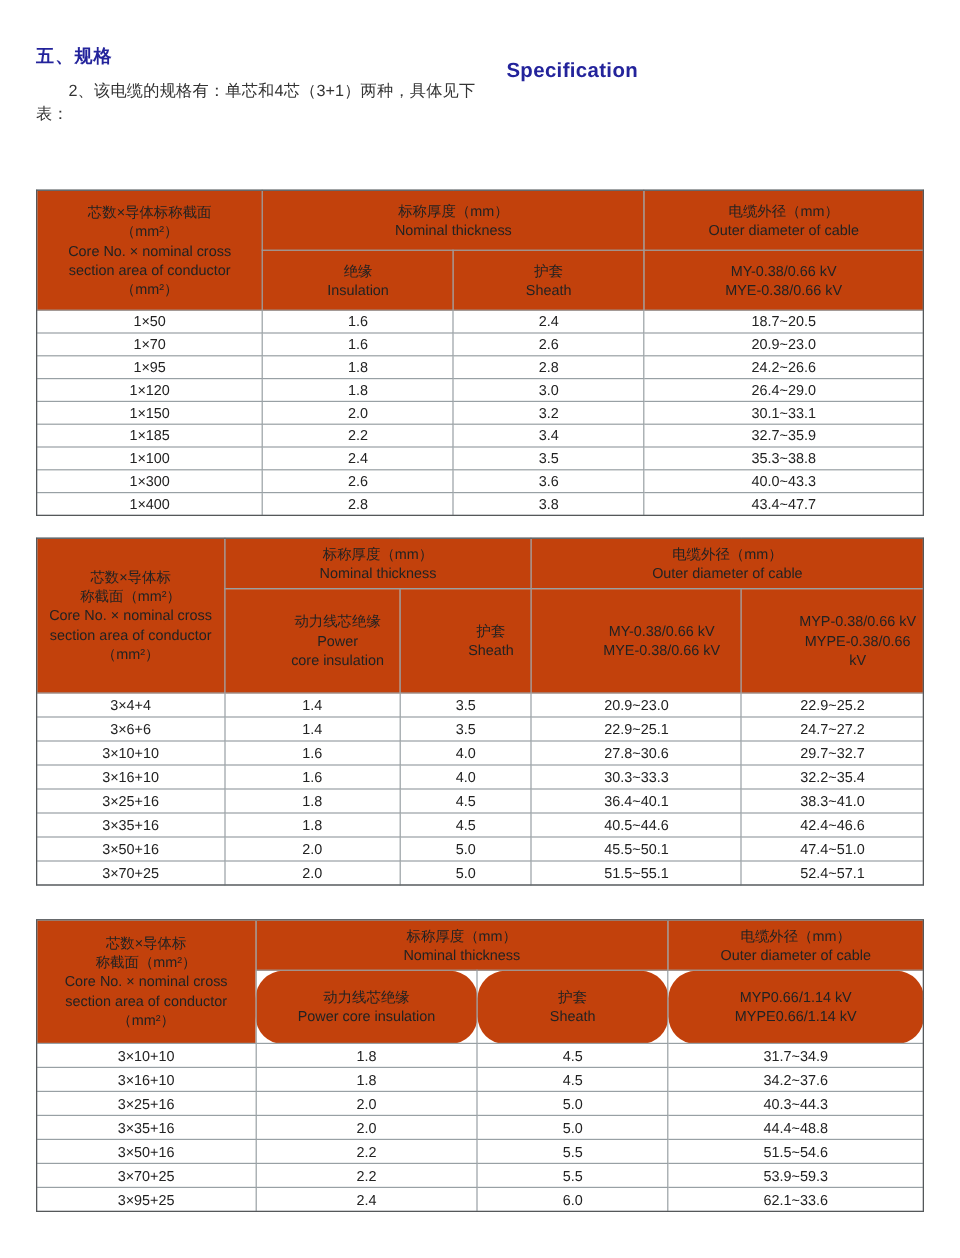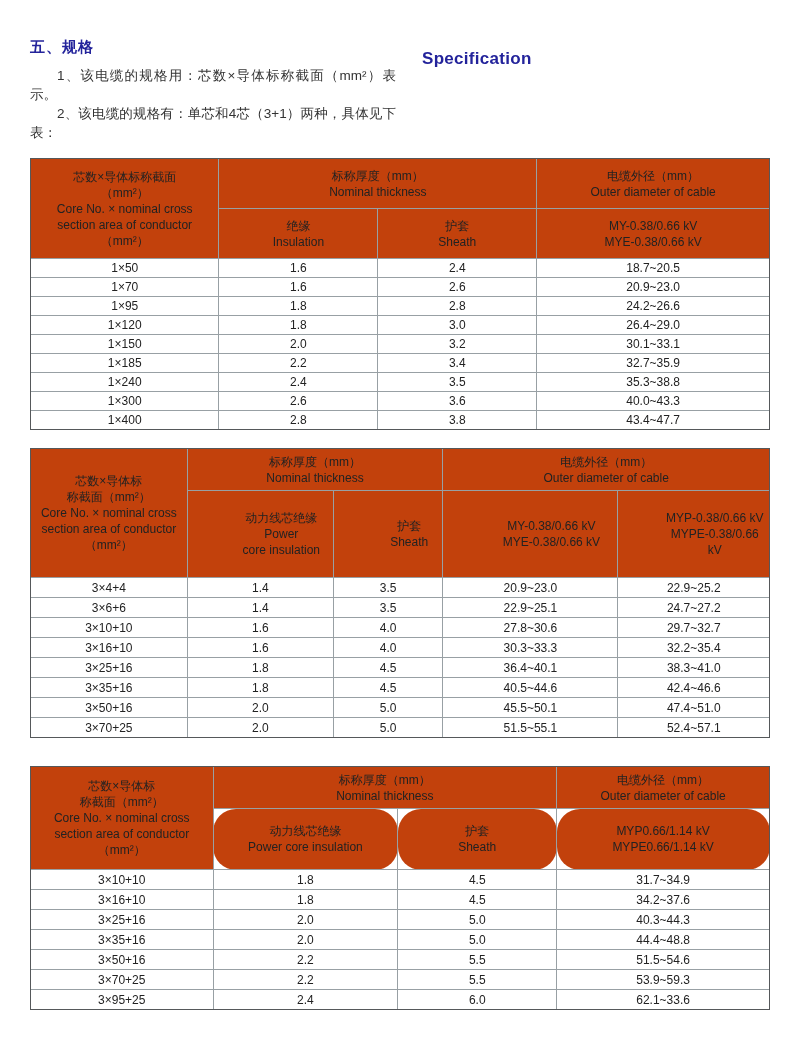--- a/index.html
+++ b/index.html
@@ -75,21 +75,20 @@
   .t3 tbody td { height: 19px; }
 </style>
 </head>
 <body>
 
 <div class="page">
 
   <div class="intro">
     <div class="intro-left">
       <div class="title-zh">五、规格</div>
-      <p class="para-zh">1、该电缆的规格用：芯数×导体标称截面（mm²）表示。</p>
       <p class="para-zh">2、该电缆的规格有：单芯和4芯（3+1）两种，具体见下表：</p>
     </div>
     <div class="intro-right">
       <div class="title-en">Specification</div>
     </div>
   </div>
 
   <table class="spec t1">
     <colgroup>
       <col style="width:25.5%">
@@ -149,21 +148,21 @@
           <td>3.2</td>
           <td>30.1~33.1</td>
         </tr>
         <tr>
           <td>1×185</td>
           <td>2.2</td>
           <td>3.4</td>
           <td>32.7~35.9</td>
         </tr>
         <tr>
-          <td>1×240</td>
+          <td>1×100</td>
           <td>2.4</td>
           <td>3.5</td>
           <td>35.3~38.8</td>
         </tr>
         <tr>
           <td>1×300</td>
           <td>2.6</td>
           <td>3.6</td>
           <td>40.0~43.3</td>
         </tr>

